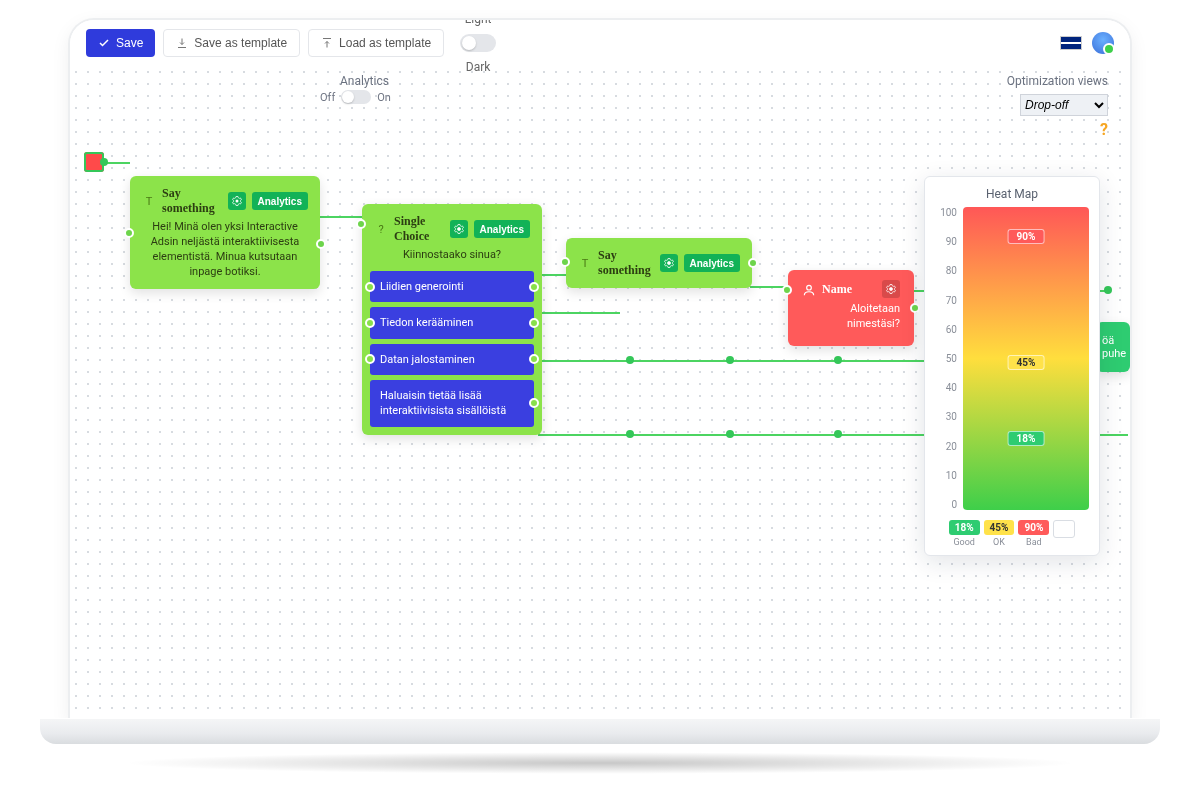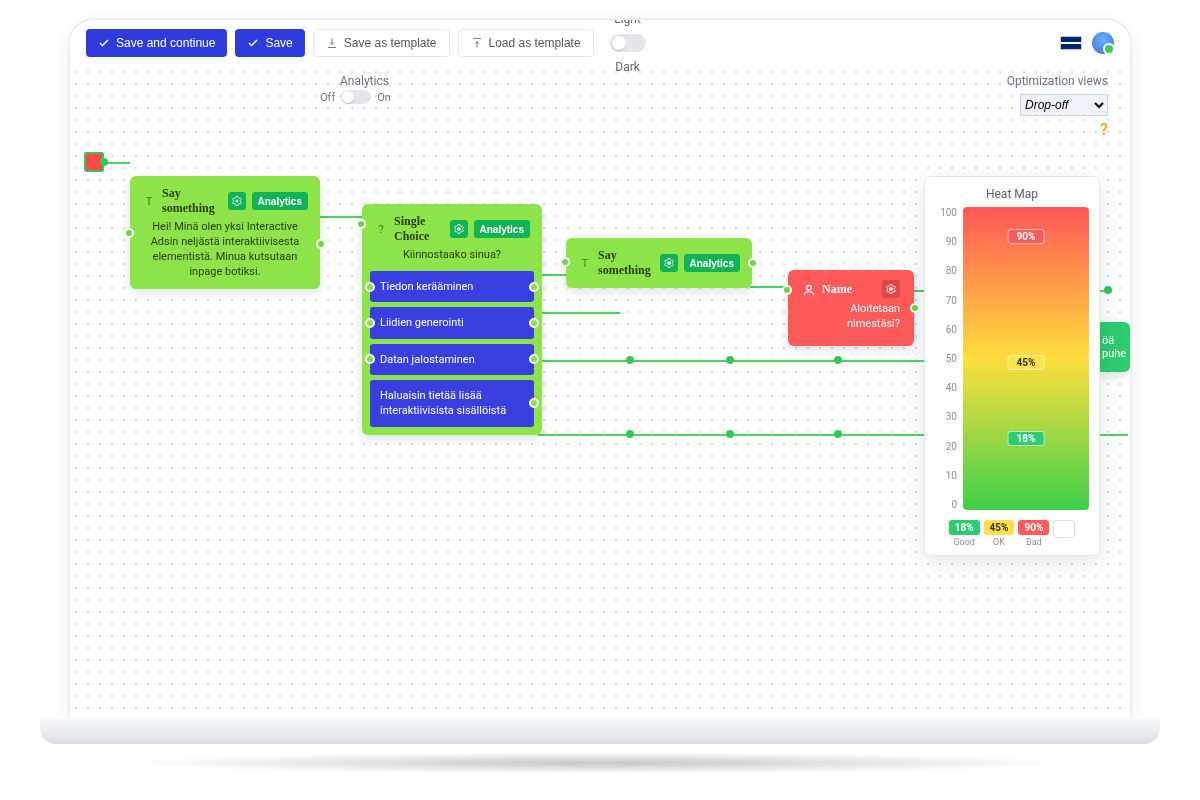--- a/index.html
+++ b/index.html
@@ -311,26 +311,20 @@
   }
 
   svg.icon { width:12px; height:12px; }
 </style>
 </head>
 <body>
 
 <div class="laptop-bezel">
 
   <div class="toolbar">
-    <button class="btn btn-primary">
-      <svg class="icon" viewBox="0 0 24 24" fill="none" stroke="#fff" stroke-width="3">
-          <path d="M4 12l5 5L20 6"></path>
-        </svg>
-      <span>Save and continue</span>
-    </button>
     <button class="btn btn-primary">
       <svg class="icon" viewBox="0 0 24 24" fill="none" stroke="#fff" stroke-width="3">
           <path d="M4 12l5 5L20 6"></path>
         </svg>
       <span>Save</span>
     </button>
     <button class="btn btn-ghost">
       <svg class="icon" viewBox="0 0 24 24" fill="none" stroke="#777" stroke-width="2">
           <path d="M12 3v12m0 0l-4-4m4 4l4-4M4 21h16"></path>
         </svg>
@@ -418,22 +412,22 @@
         <button class="mini-icon-btn">
           <svg class="icon" viewBox="0 0 24 24" fill="none" stroke="#fff" stroke-width="1.5">
               <circle cx="12" cy="12" r="3" fill="#fff"></circle>
               <path d="M19 12a7 7 0 0 0-.1-1.2l2-1.5-2-3.4-2.3.9a7 7 0 0 0-2-1.2L14 3h-4l-.6 2.6a7 7 0 0 0-2 1.2l-2.3-.9-2 3.4 2 1.5A7 7 0 0 0 5 12c0 .4 0 .8.1 1.2l-2 1.5 2 3.4 2.3-.9a7 7 0 0 0 2 1.2L10 21h4l.6-2.6a7 7 0 0 0 2-1.2l2.3.9 2-3.4-2-1.5c.1-.4.1-.8.1-1.2z"></path>
             </svg>
         </button>
         <button class="mini-btn">Analytics</button>
       </div>
       <div class="node-body" style="padding-bottom:6px;">Kiinnostaako sinua?</div>
       <div class="choice-list">
+        <div class="choice"><span>Liidien generointi</span><span class="in-port"></span><span class="out-port"></span></div>
         <div class="choice"><span>Tiedon kerääminen</span><span class="in-port"></span><span class="out-port"></span></div>
-        <div class="choice"><span>Liidien generointi</span><span class="in-port"></span><span class="out-port"></span></div>
         <div class="choice"><span>Datan jalostaminen</span><span class="in-port"></span><span class="out-port"></span></div>
         <div class="choice"><span>Haluaisin tietää lisää interaktiivisista sisällöistä</span><span class="out-port"></span></div>
       </div>
     </div>
 
     <div class="node node-green" style="left:496px; top:172px; width:186px;">
       <div class="port-left" style="top:24px;"></div>
       <div class="node-header">
         <span class="node-type-icon">T</span>
         <span class="node-title">Say something</span>

